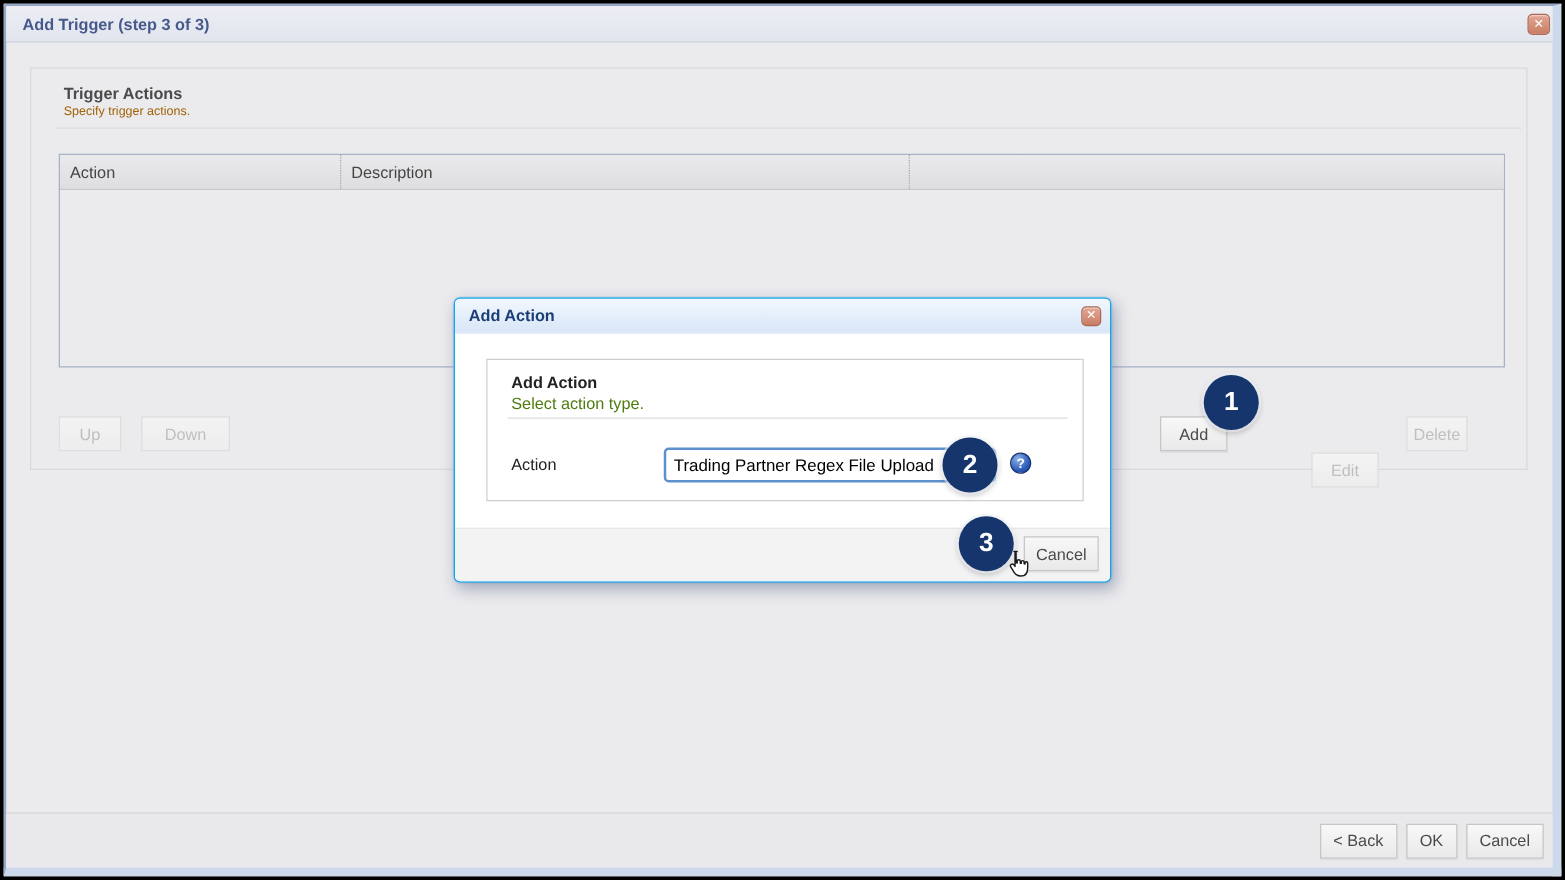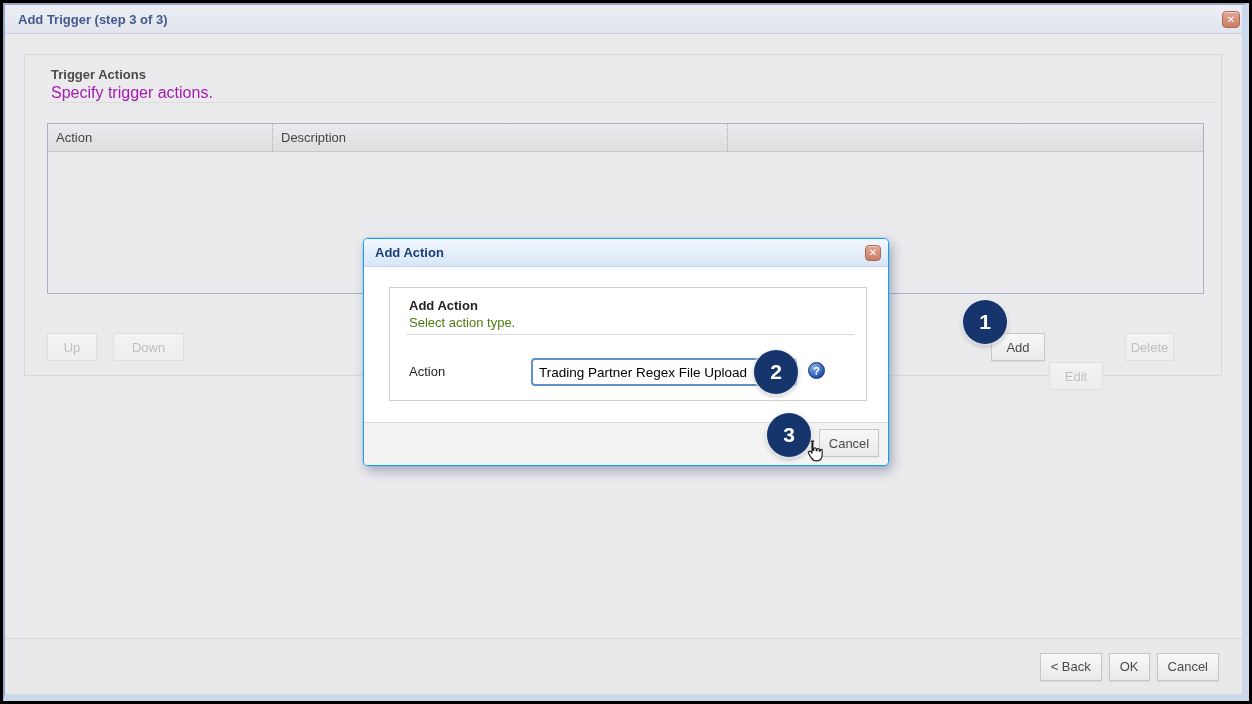--- a/index.html
+++ b/index.html
@@ -33,21 +33,21 @@
     box-shadow:inset 0 1px 0 rgba(255,255,255,.45);cursor:pointer;line-height:1;
   }
   .window>.close-btn{top:6px;right:2px;z-index:5;}
 
   
   .panel{
     position:absolute;left:19px;top:49px;width:1198px;height:322px;
     border:1px solid #d9d9d9;box-sizing:border-box;padding-left:40px;
   }
   .panel-heading{position:absolute;left:26px;top:12px;font-size:13px;font-weight:bold;color:#4a4a4a;}
-  .panel-subheading{position:absolute;left:26px;top:29px;font-size:16px;color:#a21caf;}
+  .panel-subheading{position:absolute;left:26px;top:29px;font-size:10px;color:#a16207;}
   .panel-hr{position:absolute;left:20px;right:4px;top:47px;border-top:1px solid #dcdcdc;}
 
   .table{
     position:absolute;left:22px;top:68px;width:1157px;height:171px;
     border:1px solid #a7b1c7;box-sizing:border-box;background:#ebeaed;
   }
   .table-header{display:flex;height:28px;background:linear-gradient(#eaeaec,#dedee1);
     border-bottom:1px solid #c8c8cb;box-sizing:border-box;}
   .th{box-sizing:border-box;padding-left:8px;display:flex;align-items:center;
     font-size:13px;color:#454545;border-right:1px dotted #a9a9a9;}
@@ -61,30 +61,30 @@
   .btn{
     position:absolute;height:28px;box-sizing:border-box;border-radius:0;
     border:1px solid #c6c6c6;background:linear-gradient(#f8f8f8,#e9e9e9);
     color:#4a4a4a;font-size:13px;font-family:inherit;
     display:flex;align-items:center;justify-content:center;
     box-shadow:0 1px 1px rgba(0,0,0,.05);cursor:pointer;padding:0 10px;
   }
   .btn.disabled{color:#bfbfbf;border-color:#dedede;background:linear-gradient(#f3f3f3,#ededed);box-shadow:none;}
   .btn-up{left:22px;top:278px;width:50px;}
   .btn-down{left:88px;top:278px;width:71px;}
-  .btn-add{left:966px;top:278px;width:54px;}
+  .btn-add{left:903px;top:278px;width:54px;}
   .btn-edit{left:1024px;top:278px;width:54px;margin-top:29px;}
   .btn-delete{left:1100px;top:278px;width:49px;}
 
   
   .win-footer{
-    position:absolute;left:0;right:0;bottom:0;height:56px;
+    position:absolute;left:0;right:0;bottom:0;height:44px;
     border-top:1px solid #d6d6d6;background:#e9e8ea;
     display:flex;align-items:center;justify-content:flex-end;gap:7px;
-    padding-right:23px;box-sizing:border-box;
+    padding-right:7px;box-sizing:border-box;
   }
   .win-footer .btn{position:static;}
 
   
   .dialog{
     position:absolute;left:358px;top:233px;width:526px;height:228px;
     box-sizing:border-box;background:#fff;
     border:1px solid #0ea5e9;border-radius:5px;
     box-shadow:3px 5px 12px rgba(50,70,110,.4),0 0 0 1px rgba(195,214,238,.7);
     z-index:20;

